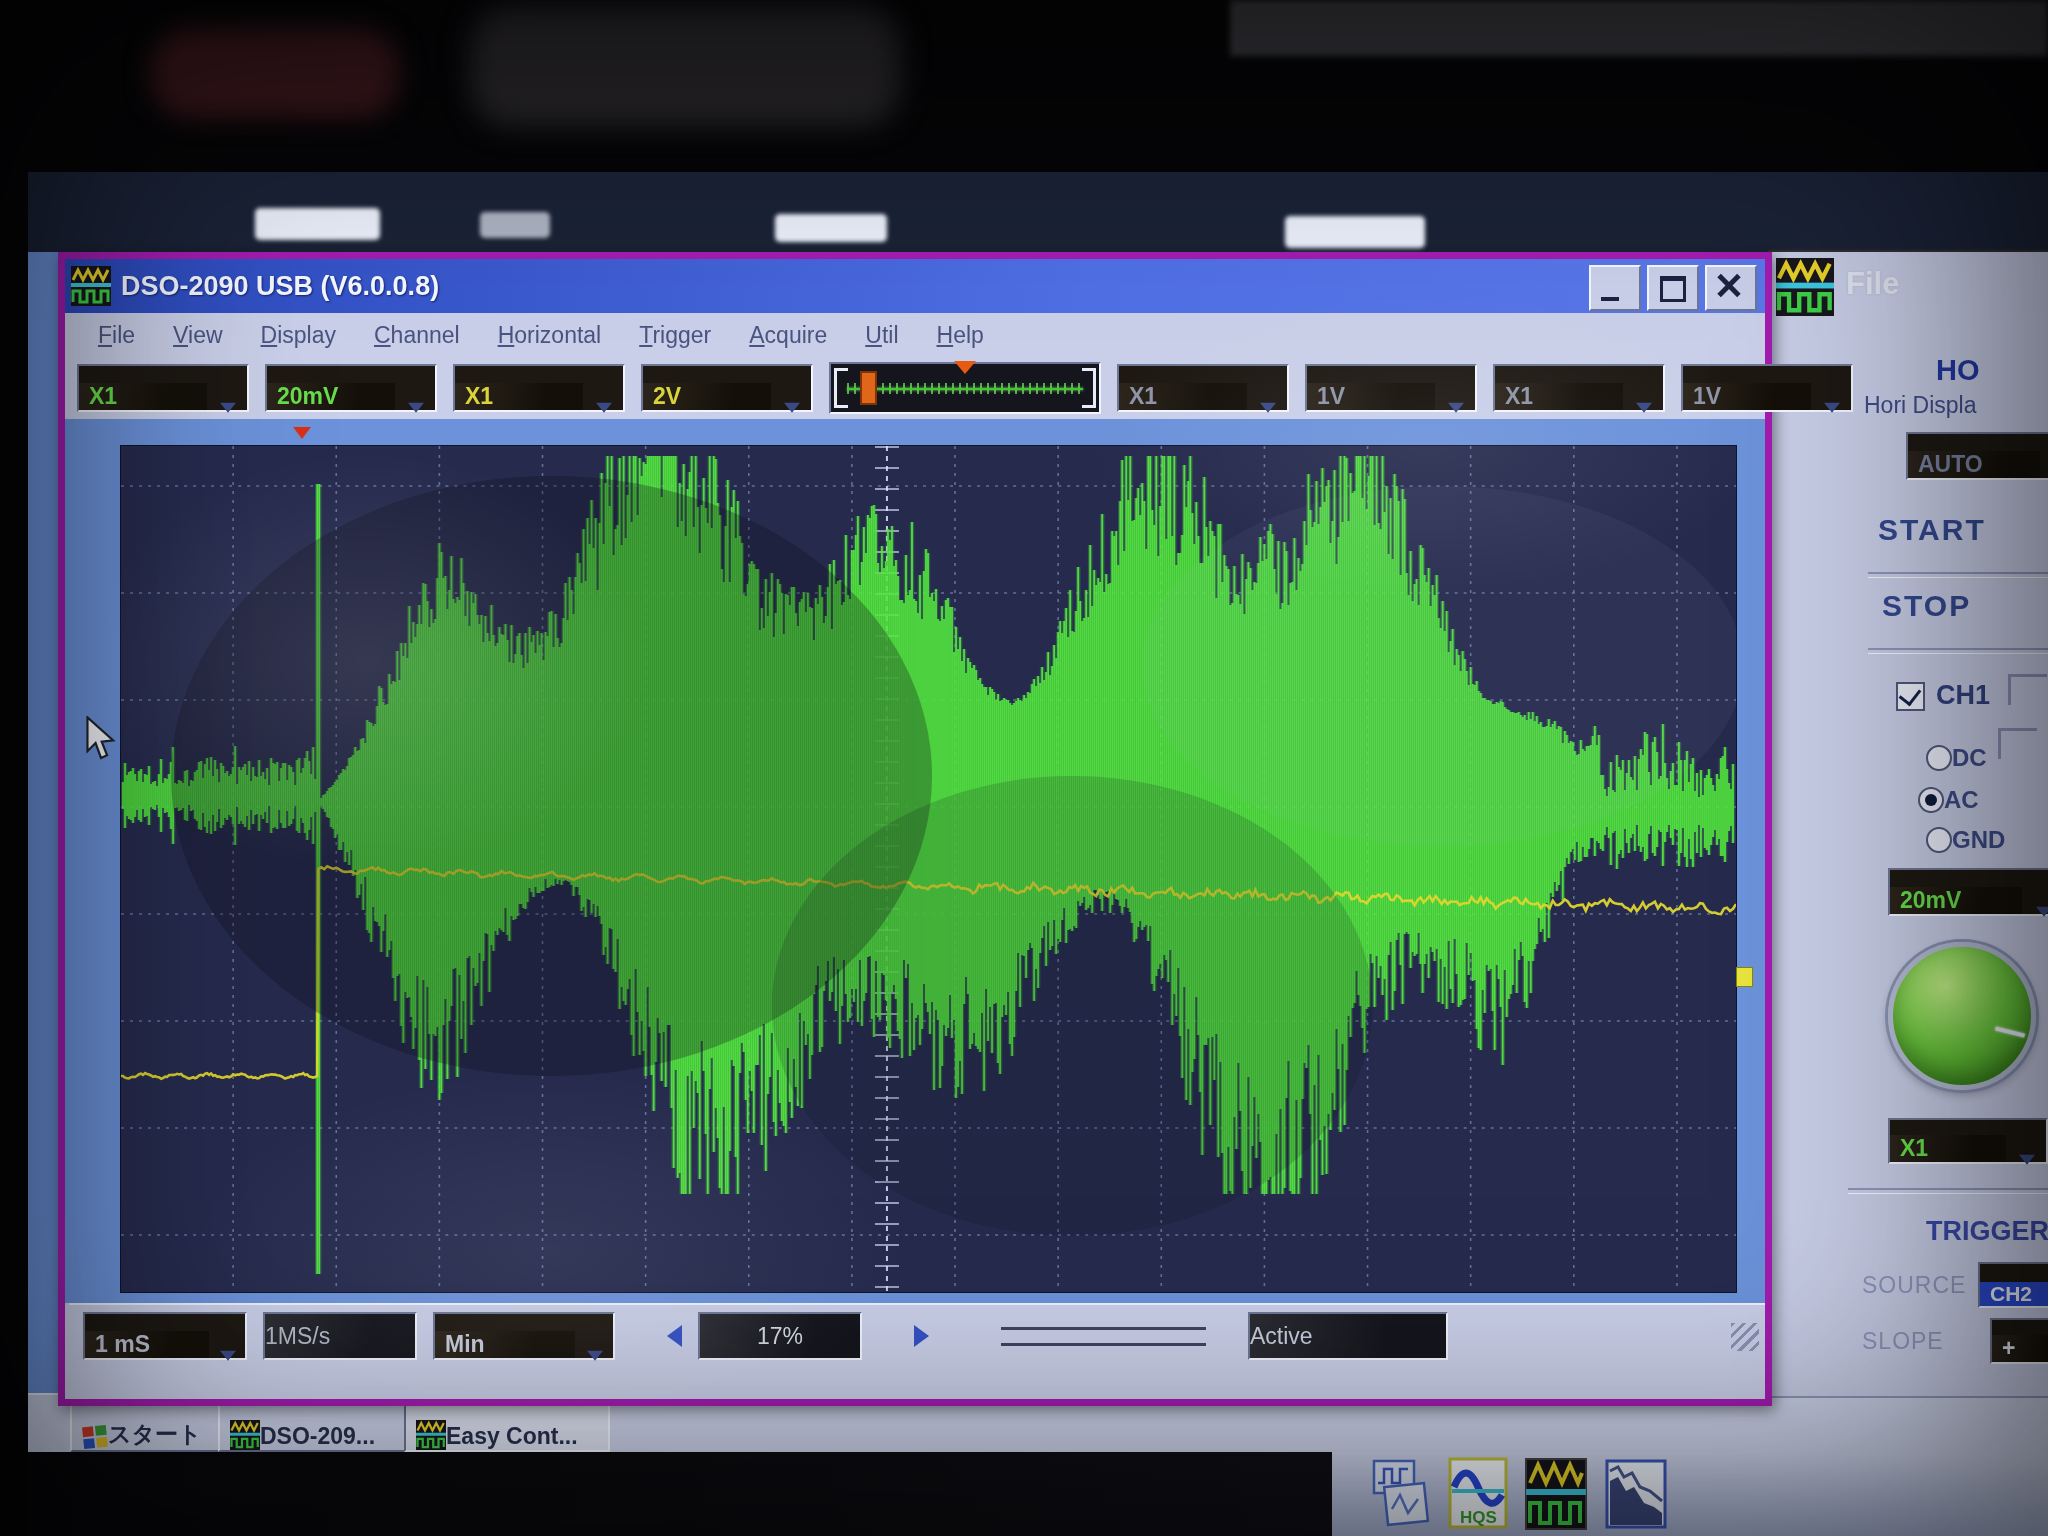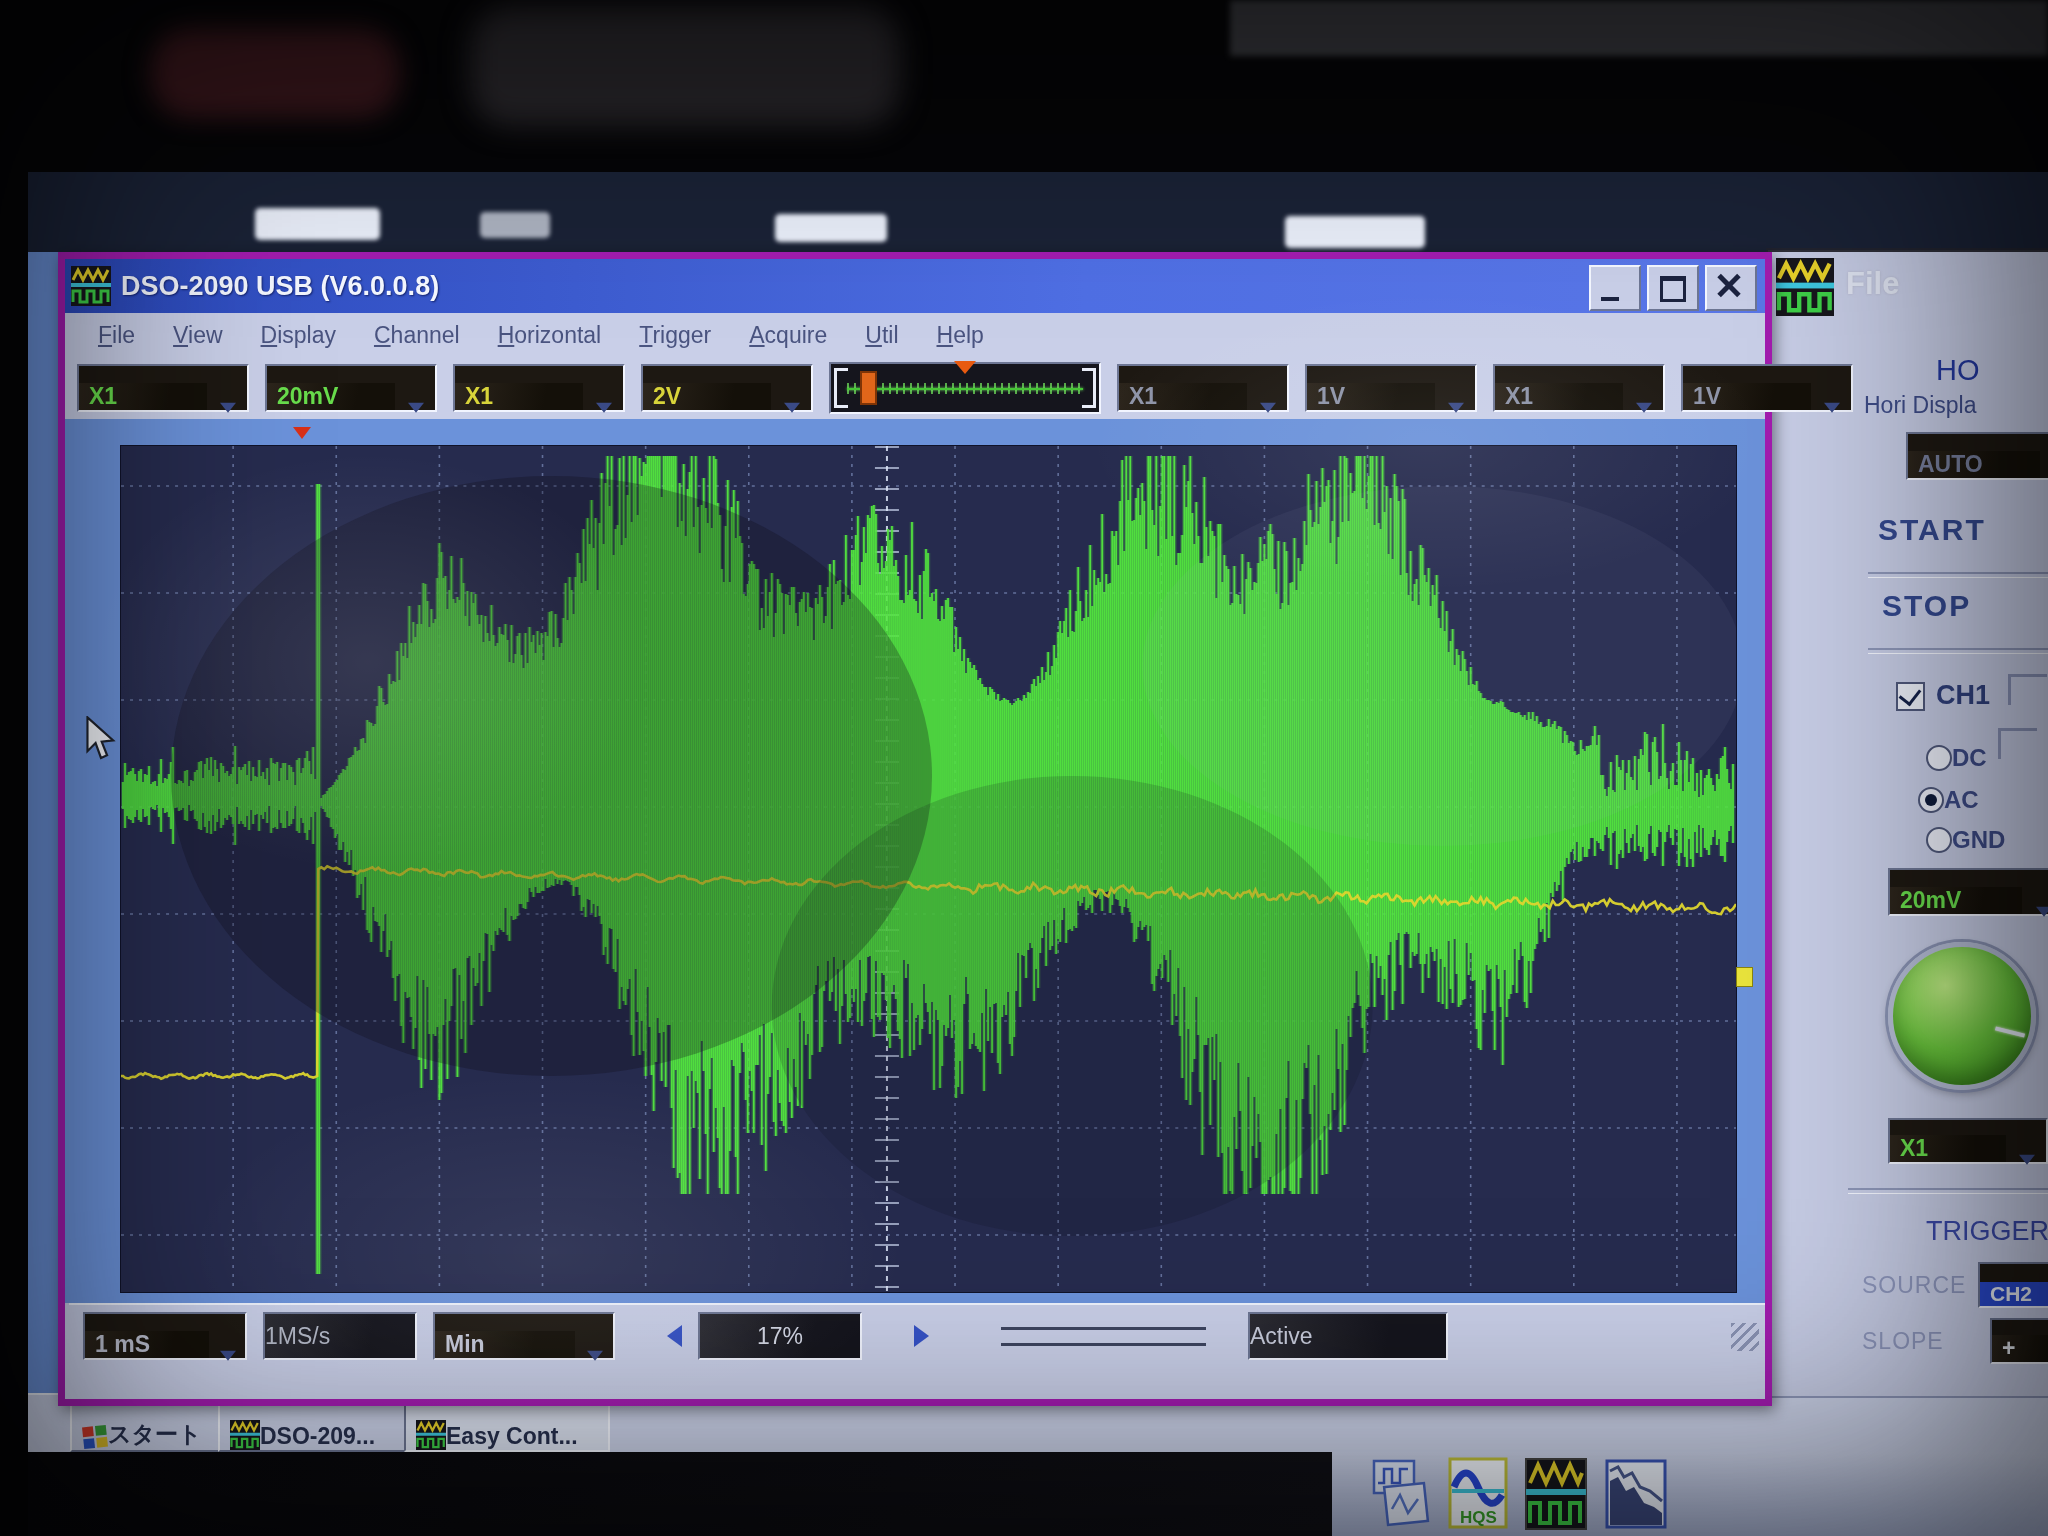--- a/index.html
+++ b/index.html
@@ -76,21 +76,21 @@
   .dbl-line{width:205px;height:13px;border-top:3px solid #3e4560;border-bottom:3px solid #3e4560}
   .grip{position:absolute;right:6px;top:18px;width:28px;height:28px;
     background:repeating-linear-gradient(135deg,#8a93b4 0 3px,transparent 3px 8px)}
 
   
   .easy-panel{position:absolute;left:1738px;top:76px;width:282px;height:1146px;background:#c7cde6;
     border:2px solid #8d96b8;border-right:none;overflow:hidden;z-index:19}
   .easy-title{position:absolute;left:0;top:0;right:0;height:76px}
   .easy-ico{position:absolute;left:8px;top:8px;width:58px;height:58px}
   .easy-name{position:absolute;left:78px;top:16px;font-size:31px;font-weight:bold;color:#eef2fa;opacity:.65;text-shadow:0 0 3px #aab}
-  .ep-heading{position:absolute;font-weight:normal;color:#2338a0;white-space:nowrap}
+  .ep-heading{position:absolute;font-weight:bold;color:#2338a0;white-space:nowrap}
   .ep-label{position:absolute;color:#3e4c88;font-size:23px;white-space:nowrap}
   .ep-dd{position:absolute}
   .ep-groove{position:absolute;left:100px;right:0;height:3px;border-top:2px solid #8d96b8;border-bottom:1px solid #f4f7ff}
   .flatbtn{position:absolute;background:transparent;border:none;font-weight:bold;font-size:30px;color:#33488e;letter-spacing:2px;font-family:inherit}
   .cb{position:absolute;width:25px;height:25px;background:#edf0fa;border:2px solid #50597c}
   .cb.checked::after{content:"";position:absolute;left:5px;top:1px;width:11px;height:16px;border-right:3px solid #15224a;border-bottom:3px solid #15224a;transform:rotate(38deg)}
   .rad{width:22px;height:22px;border-radius:50%;background:#edf0fa;border:2px solid #50597c;position:relative;flex:0 0 auto}
   .rad.checked::after{content:"";position:absolute;inset:5px;border-radius:50%;background:#101c3c}
   .rad-row{position:absolute;display:flex;align-items:center;}
   .rad-label{font-size:24px;color:#3e4c88;font-weight:bold}

